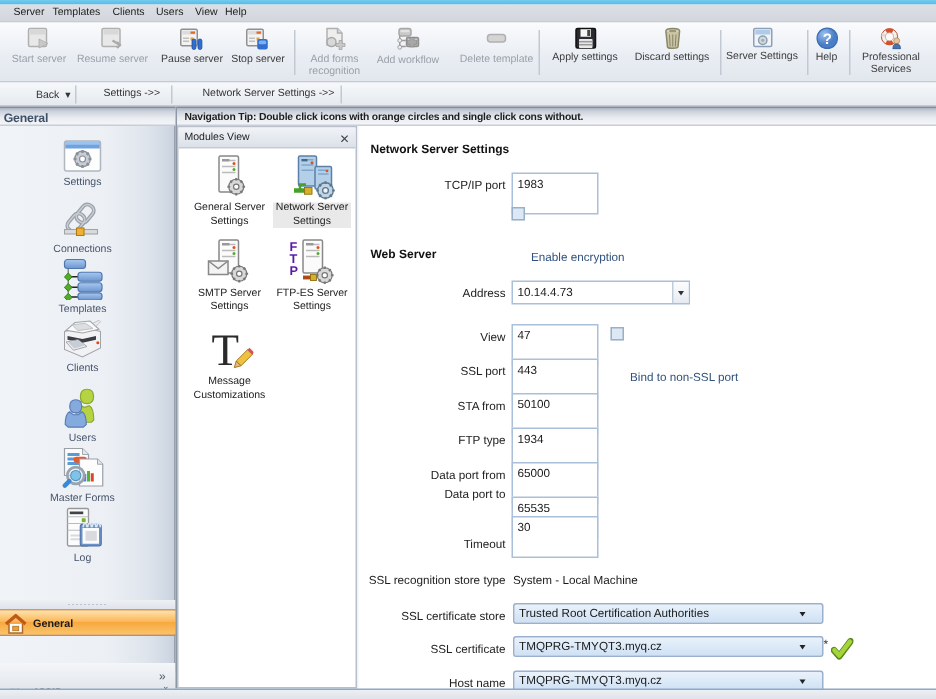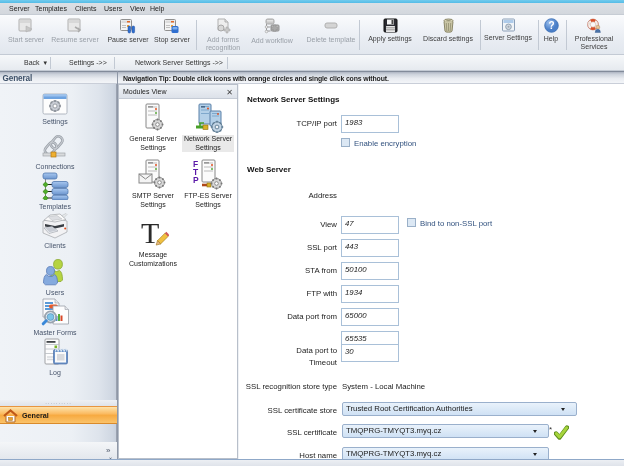--- a/index.html
+++ b/index.html
@@ -51,28 +51,28 @@
 #modhdr span { position:absolute; left:4px; top:3px; font-size:7px; color:#222; }
 #modhdr .x { left:auto; right:4px; color:#444; font-size:8px; }
 .mitem { position:absolute; text-align:center; font-size:7px; line-height:8.5px; color:#222; }
 .mitem svg { display:block; margin:0 auto 2px auto; }
 .msel { background:#e9e9e9; }
 
 
 #form { top:84px; left:239px; width:385px; height:375px; background:#fff; }
 .flabel { position:absolute; right:287px; font-size:7.8px; color:#222; text-align:right; white-space:nowrap; }
 .h1 { position:absolute; left:8px; font-weight:bold; font-size:8px; color:#111; }
-.inp { position:absolute; left:102px; width:58px; height:18px; border:1px solid #a9c0d8; background:#fff; font-size:7.8px; line-height:13px; padding-left:3px;font-style:italic; }
+.inp { position:absolute; left:102px; width:58px; height:28px; border:1px solid #a9c0d8; background:#fff; font-size:7.8px; line-height:13px; padding-left:3px; }
 .combo { position:absolute; left:103px; height:14px; border:1px solid #9ab0cc; background:linear-gradient(#e9f2fb,#cfe1f4); border-radius:2px; font-size:7.8px; line-height:12px; padding-left:3px; }
 .combo .arr { position:absolute; right:11px; top:5px; width:0; height:0; border-left:2.5px solid transparent; border-right:2.5px solid transparent; border-top:3px solid #222; }
 .wcombo { position:absolute; left:102px; height:16px; border:1px solid #a9c0d8; background:#fff; font-size:7.8px; line-height:14px; padding-left:3px; }
 .wcombo .btn { position:absolute; right:0; top:0; width:11px; height:14px; background:linear-gradient(#fdfdfd,#e6ebf2); border-left:1px solid #c0ccda; }
 .wcombo .arr { position:absolute; right:3px; top:6px; width:0; height:0; border-left:2.5px solid transparent; border-right:2.5px solid transparent; border-top:3px solid #333; }
 .cb { position:absolute; width:9px; height:9px; border:1px solid #9ab0c8; background:#dce8f4; }
-.cbl { position:absolute; font-size:7.8px; color:#31517e; }
+.cbl { position:absolute; font-size:7.8px; color:#31517e;margin-top:28px; }
 
 
 #statusbar { top:459px; left:0; width:624px; height:7px; background:linear-gradient(#eceff3,#dfe3ea); border-top:1px solid #8fa8c8; }
 </style>
 </head>
 <body>
 <div id="app">
   <div id="topstrip" class="abs"></div>
   <span class="grip" style="left:1px;top:4px;height:9px"></span>
   <span class="grip" style="left:1px;top:20px;height:32px"></span>
@@ -456,40 +456,41 @@
       Message<br>Customizations</div>
   </div>
   <div id="form" class="abs">
     <div class="h1" style="top:11px">Network Server Settings</div>
     <span class="flabel" style="top:35px">TCP/IP port</span>
     <div class="inp" style="top:31px">1983</div>
     <span class="cb" style="left:102px;top:54px"></span>
     <span class="cbl" style="left:115px;top:55px">Enable encryption</span>
     <div class="h1" style="top:81px">Web Server</div>
     <span class="flabel" style="top:107px">Address</span>
+    <div class="wcombo" style="top:103px;width:119px">10.14.4.73<span class="btn"></span><span class="arr"></span></div>
     <span class="flabel" style="top:136px">View</span>
     <div class="inp" style="top:132px">47</div>
     <span class="cb" style="left:168px;top:134px"></span>
     <span class="cbl" style="left:181px;top:135px">Bind to non-SSL port</span>
     <span class="flabel" style="top:159px">SSL port</span>
     <div class="inp" style="top:155px">443</div>
     <span class="flabel" style="top:182px">STA from</span>
     <div class="inp" style="top:178px">50100</div>
-    <span class="flabel" style="top:205px">FTP with</span>
+    <span class="flabel" style="top:205px">FTP type</span>
     <div class="inp" style="top:201px">1934</div>
     <span class="flabel" style="top:228px">Data port from</span>
     <div class="inp" style="top:224px">65000</div>
-    <span class="flabel" style="top:262px">Data port to</span>
+    <span class="flabel" style="top:241px">Data port to</span>
     <div class="inp" style="top:247px">65535</div>
     <span class="flabel" style="top:274px">Timeout</span>
     <div class="inp" style="top:260px">30</div>
     <span class="flabel" style="top:298px">SSL recognition store type</span>
     <span style="position:absolute;left:103px;top:298px;font-size:7.8px">System - Local Machine</span>
     <span class="flabel" style="top:322px">SSL certificate store</span>
-    <div class="combo" style="top:318px;width:235px">Trusted Root Certification Authorities<span class="arr"></span></div>
+    <div class="combo" style="top:318px;width:207px">Trusted Root Certification Authorities<span class="arr"></span></div>
     <span class="flabel" style="top:344px">SSL certificate</span>
     <div class="combo" style="top:340px;width:207px">TMQPRG-TMYQT3.myq.cz<span class="arr"></span></div>
     <span style="position:absolute;left:310px;top:341px;font-size:8px;color:#333">*</span>
     <svg style="position:absolute;left:315px;top:341px" width="15" height="15" viewBox="0 0 15 15">
         <path d="M2 8.5 L5.5 12.5 L13 2.5" fill="none" stroke="#5a8a1a" stroke-width="4.4" stroke-linecap="round" stroke-linejoin="round"></path>
         <path d="M2.3 8.5 L5.5 12 L12.6 2.8" fill="none" stroke="#a6d43c" stroke-width="3" stroke-linecap="round" stroke-linejoin="round"></path>
       </svg>
     <span class="flabel" style="top:367px">Host name</span>
     <div class="combo" style="top:363px;width:207px">TMQPRG-TMYQT3.myq.cz<span class="arr"></span></div>
   </div>

